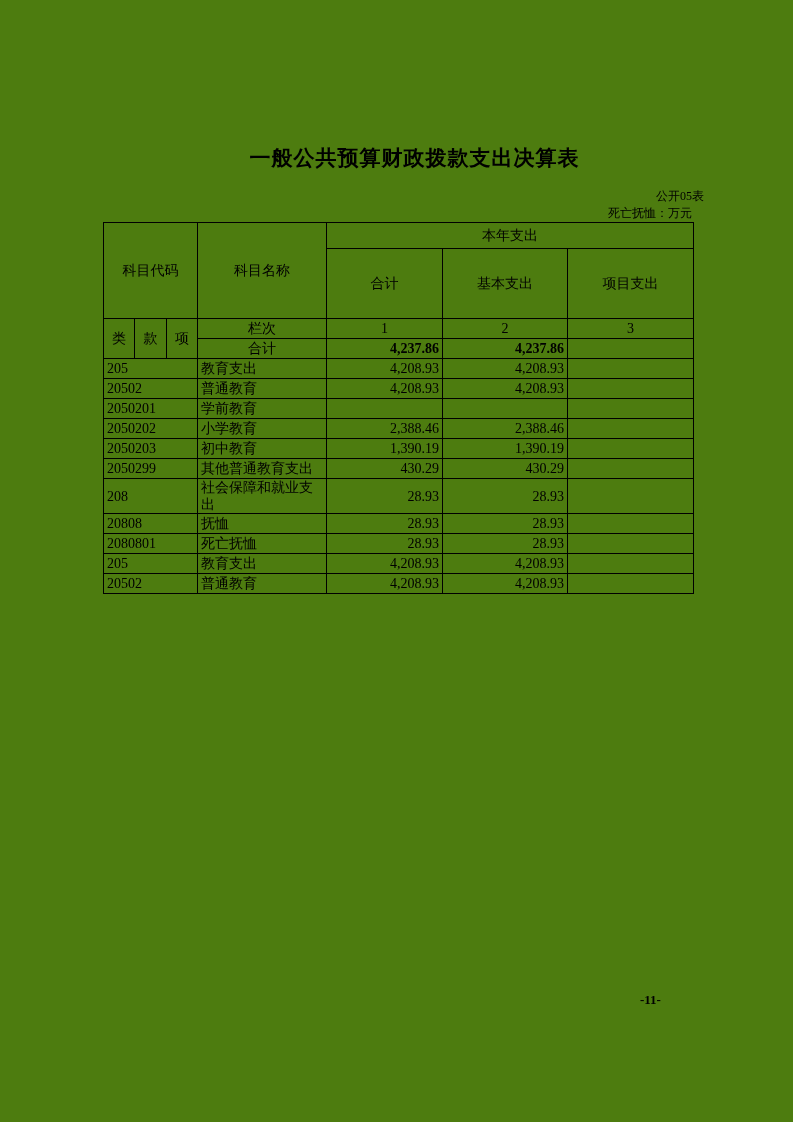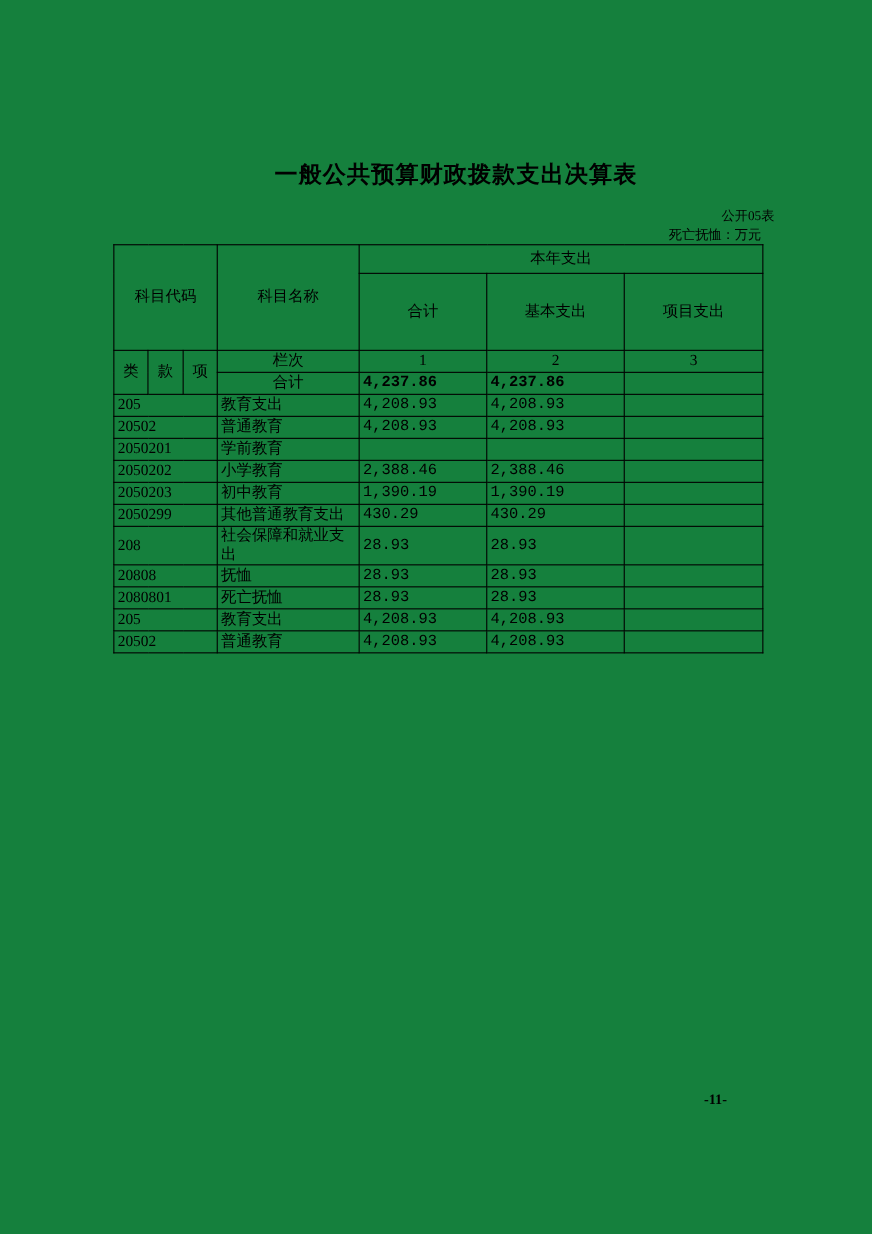--- a/index.html
+++ b/index.html
@@ -1,20 +1,20 @@
 <!DOCTYPE html>
 <html><head>
 <meta charset="utf-8">
 <style>
   html, body { margin: 0; padding: 0; background: #ffffff; }
   .page {
     position: relative;
     width: 793px;
     height: 1122px;
-    background: #15803d;
+    background: #4d7c0f;
     overflow: hidden;
     color: #000;
     font-family: "Liberation Serif", "DejaVu Serif", serif;
   }
   .title {
     position: absolute;
     top: 144px;
     left: 18px;
     width: 793px;
     margin: 0;
@@ -62,23 +62,23 @@
   .budget-table thead tr.hrow1 { height: 26px; }
   .budget-table thead tr.hrow2 { height: 70px; }
   .budget-table thead tr.hrow3 { height: 20px; }
   .budget-table thead tr.hrow4 { height: 20px; }
   .budget-table tbody tr { height: 20px; }
   .budget-table th { text-align: center; }
   .cell-center { text-align: center; }
   .cell-code { text-align: left; padding-left: 2px; }
   .cell-name { text-align: left; padding-left: 3px; font-family: Liberation Serif, serif; }
   .cell-num {
-    text-align: left;
+    text-align: right;
     padding-right: 4px;
-    font-family: Liberation Mono, monospace;
+    font-family: Liberation Serif, serif;
     margin-left: 42px;
   }
   .cell-num.bold { font-weight: bold; }
   .colidx { font-size: 13px; }
   .note {
     position: absolute;
     top: 597px;
     left: 105px;
     font-size: 15px;
   }

